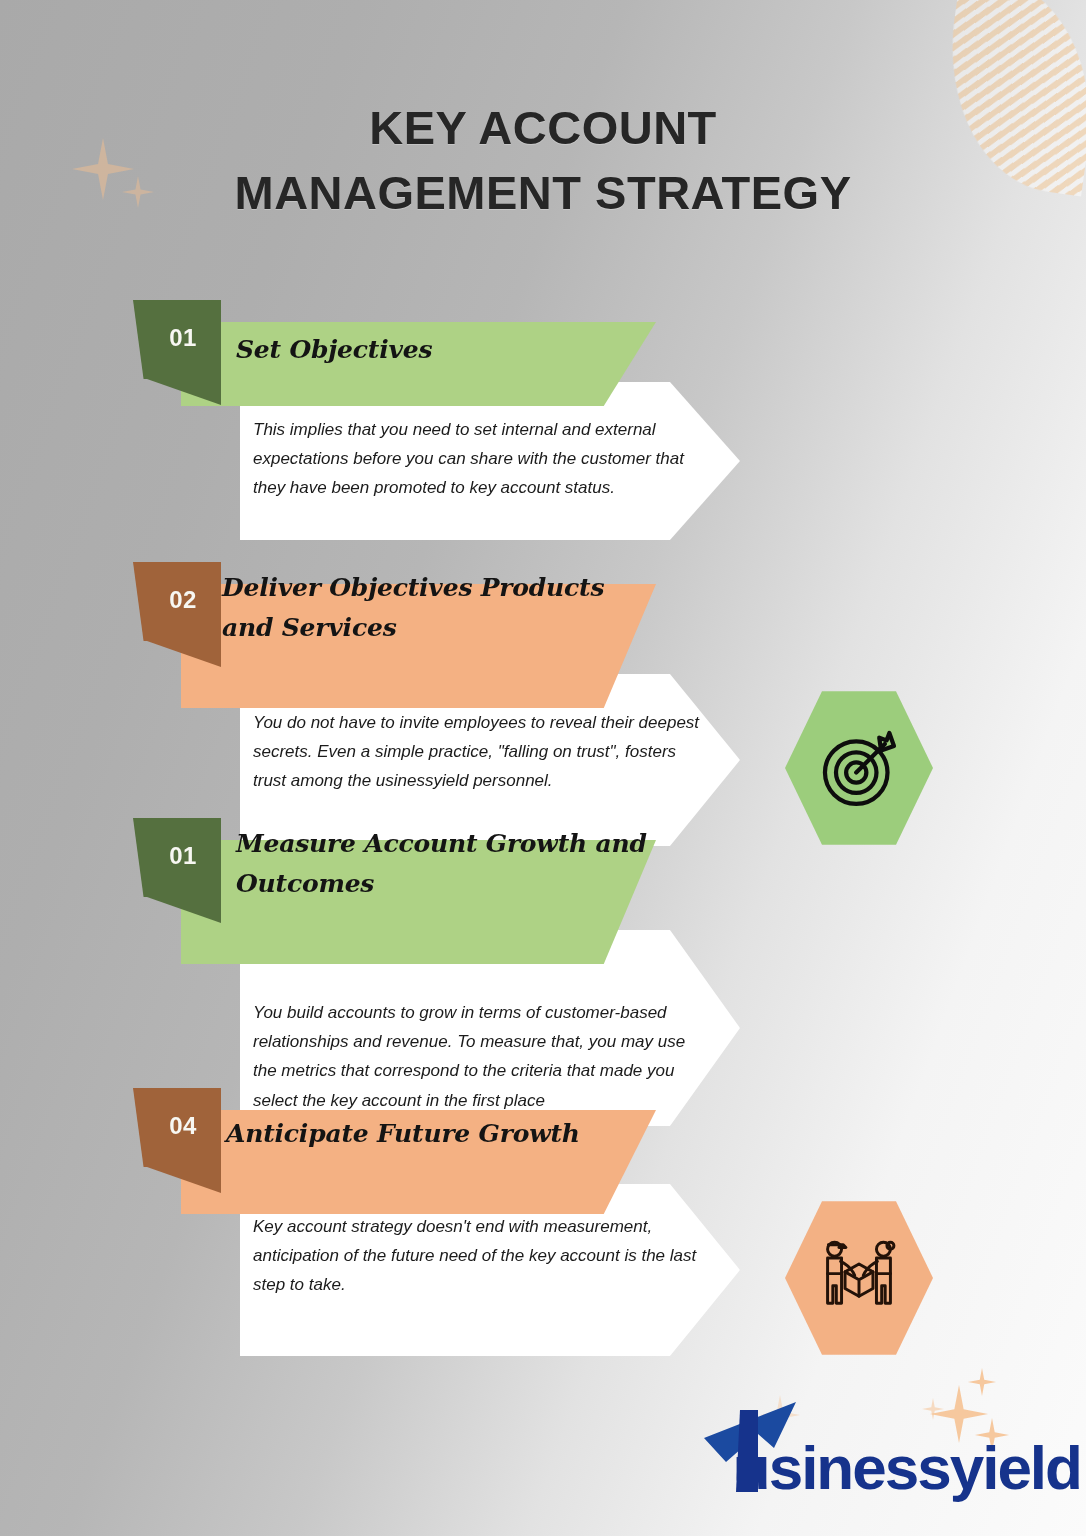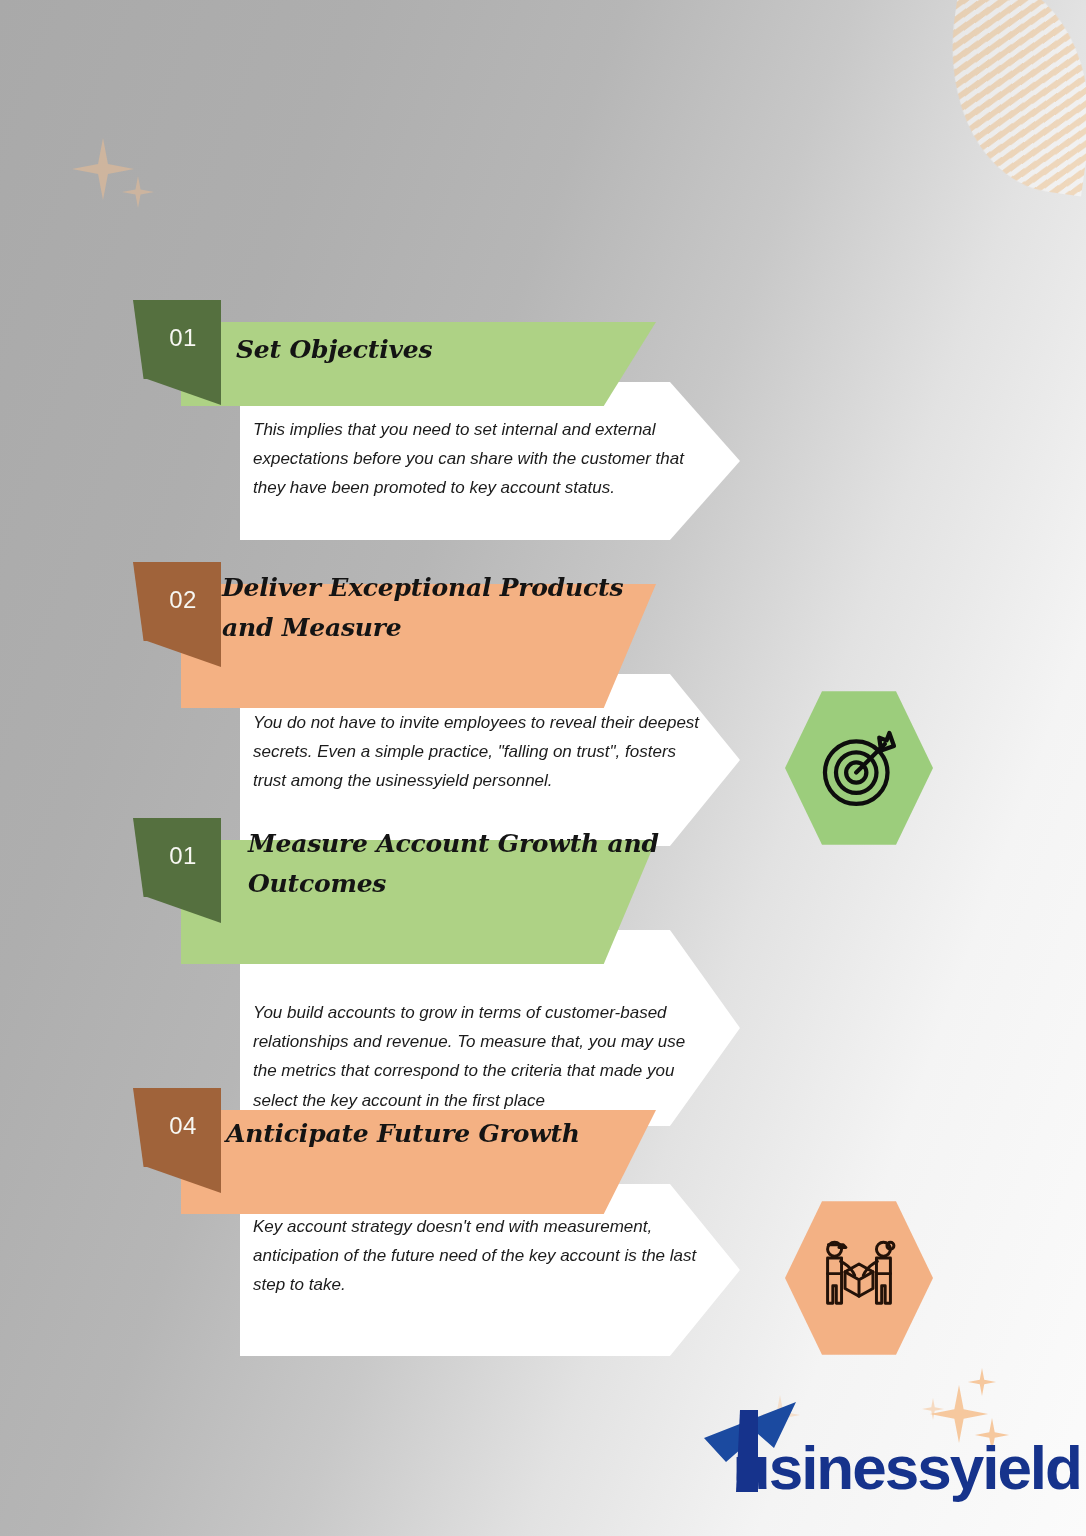--- a/index.html
+++ b/index.html
@@ -71,21 +71,21 @@
 
   
   .numtab{
     position:absolute;left:133px;top:0;
     width:88px;height:79px;
     clip-path:polygon(0% 0%,100% 0%,100% 100%,12% 100%);
     display:flex;align-items:center;justify-content:center;
     z-index:5;
   }
   .numtab span{
-    color:#f7f7f2;font-size:24px;font-weight:normal;
+    color:#f7f7f2;font-size:24px;font-weight:bold;
     letter-spacing:.5px;
     transform:translate(6px,-2px);
   }
   .numtail{
     position:absolute;left:147px;top:79px;
     width:74px;height:26px;
     clip-path:polygon(0% 0%,100% 0%,100% 100%);
     z-index:4;
   }
 
@@ -184,20 +184,24 @@
   <div class="spark s4">
       <b></b>
     </div>
   <div class="spark s5">
       <b></b>
     </div>
   <div class="spark s6">
       <b></b>
     </div>
 
+  <div class="title">
+    <span class="l1">KEY ACCOUNT</span>
+    <span class="l2">MANAGEMENT STRATEGY</span>
+  </div>
 
   <div class="step" style="top:300px;">
     <div class="panel" style="top:82px;height:158px;"></div>
     <div class="banner" id="b1" style="background: rgb(174, 210, 133);"></div>
     <div class="numtail" id="t1" style="background: rgb(85, 112, 63);"></div>
     <div class="numtab" id="n1" style="background: rgb(85, 112, 63);">
       <span>01</span>
     </div>
     <div class="bantext" style="top:30px;">Set Objectives</div>
     <div class="ptext" style="top:115px;">This implies that you need to set internal and external expectations before you can share with the customer that they have been promoted to key account status.</div>
@@ -214,21 +218,21 @@
     </div>
   </div>
 
   <div class="step" style="top:562px;">
     <div class="panel" style="top:112px;height:172px;"></div>
     <div class="banner tall" id="b2" style="background: rgb(244, 177, 131);"></div>
     <div class="numtail" id="t2" style="background: rgb(160, 99, 58);"></div>
     <div class="numtab" id="n2" style="background: rgb(160, 99, 58);">
       <span>02</span>
     </div>
-    <div class="bantext" style="top:6px;left:222px;width:430px;">Deliver Exceptional Products and Measure</div>
+    <div class="bantext" style="top:6px;left:222px;width:430px;">Deliver Objectives Products and Services</div>
     <div class="ptext" style="top:146px;">You do not have to invite employees to reveal their deepest secrets. Even a simple practice, "falling on trust", fosters trust among the usinessyield personnel.</div>
     <div class="hex" id="h2" style="left: 785px; top: 636px; background: rgb(243, 177, 132);">
       <svg width="96" height="96" viewBox="0 0 110 110">
         <g fill="none" stroke="#231208" stroke-width="3.4" stroke-linejoin="round" stroke-linecap="round">
           <circle cx="27" cy="22" r="8"></circle>
           <path d="M20 17 h17 l3 3 h-8"></path>
           <path d="M19 32 h16 v18 h-16 z"></path>
           <path d="M19 50 v34 h6 v-20 h4 v20 h6 v-34"></path>
           <path d="M34 36 q12 6 16 16"></path>
           <circle cx="83" cy="22" r="8"></circle>
@@ -243,21 +247,21 @@
     </div>
   </div>
 
   <div class="step" style="top:818px;">
     <div class="panel" style="top:112px;height:196px;"></div>
     <div class="banner tall" id="b3" style="background: rgb(174, 210, 133);"></div>
     <div class="numtail" id="t3" style="background: rgb(85, 112, 63);"></div>
     <div class="numtab" id="n3" style="background: rgb(85, 112, 63);">
       <span>01</span>
     </div>
-    <div class="bantext" style="top:6px;left:236px;width:420px;margin-left:12px;">Measure Account Growth and Outcomes</div>
+    <div class="bantext" style="top:6px;left:236px;width:420px;">Measure Account Growth and Outcomes</div>
     <div class="ptext" style="top:144px;width:460px;margin-top:36px;">You build accounts to grow in terms of customer-based relationships and revenue. To measure that, you may use the metrics that correspond to the criteria that made you select the key account in the first place</div>
 
   </div>
 
   <div class="step" style="top:1088px;">
     <div class="panel" style="top:96px;height:172px;"></div>
     <div class="banner tall" id="b4" style="height: 104px; background: rgb(244, 177, 131);"></div>
     <div class="numtail" id="t4" style="background: rgb(160, 99, 58);"></div>
     <div class="numtab" id="n4" style="background: rgb(160, 99, 58);">
       <span>04</span>

